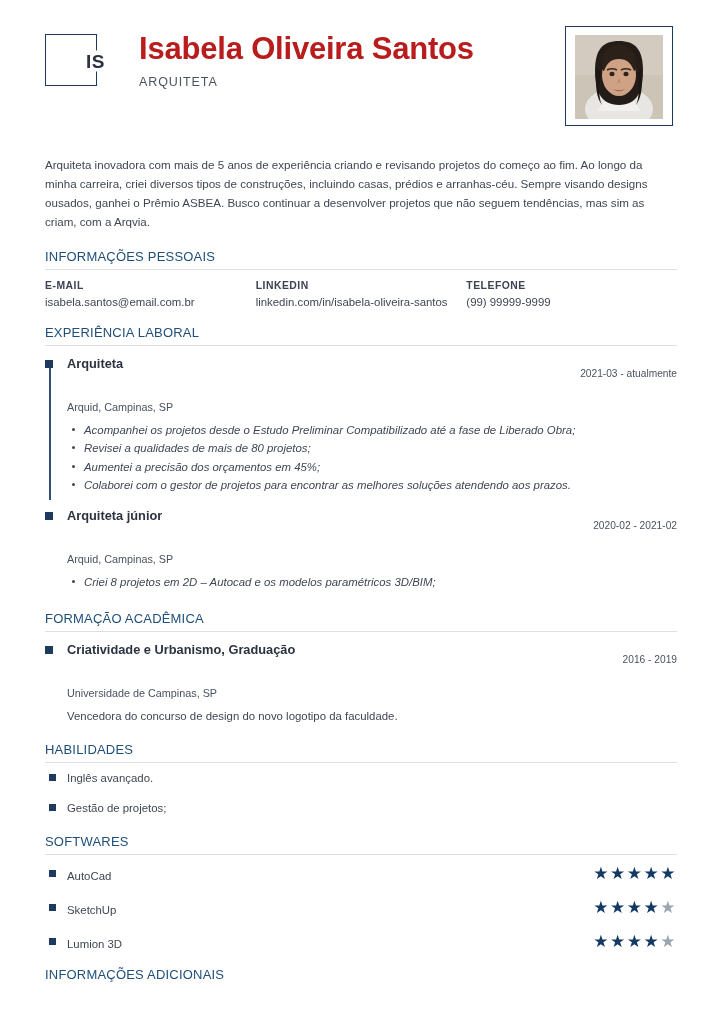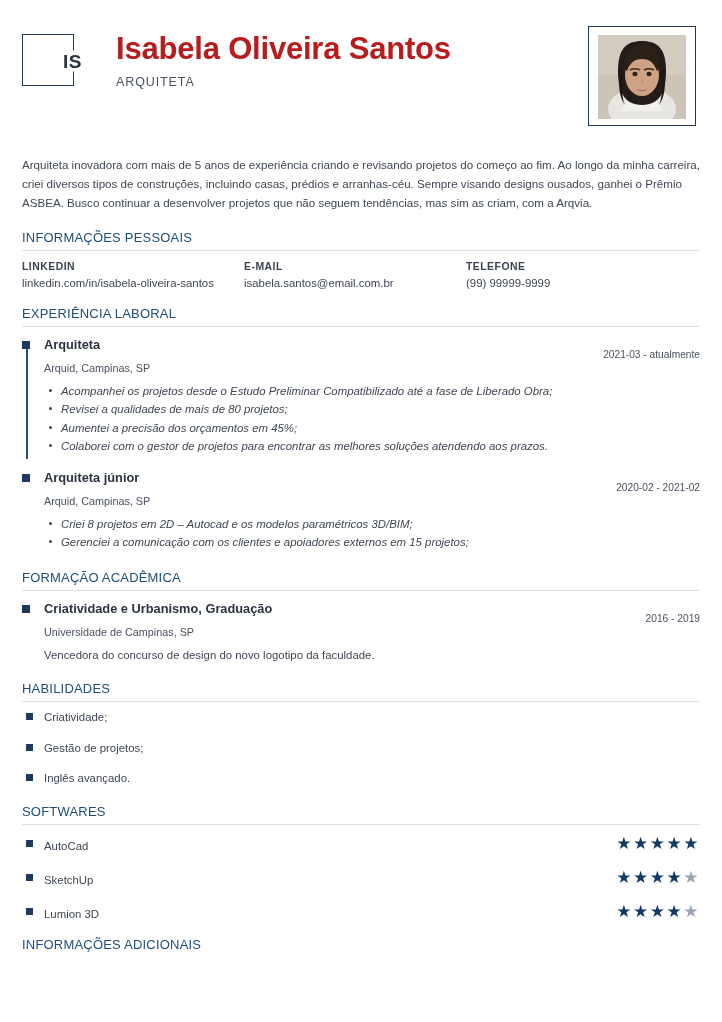--- a/index.html
+++ b/index.html
@@ -12,21 +12,21 @@
     height: 1022px;
     font-family: "Liberation Sans", sans-serif;
     color: #3b4250;
     -webkit-font-smoothing: antialiased;
   }
   .page {
     position: relative;
     width: 722px;
     height: 1022px;
     box-sizing: border-box;
-    padding: 0 22px;
+    padding: 0 45px;
     background: #ffffff;
     overflow: hidden;
   }
 
   
   .header {
     display: flex;
     align-items: flex-start;
     padding-top: 28px;
     height: 118px;
@@ -190,21 +190,21 @@
     color: #4a5260;
     white-space: nowrap;
     padding-left: 14px;
     padding-top: 12px;
     text-align: right;
     flex: 0 0 auto;
   }
   .entry-sub {
     font-size: 10.8px;
     color: #4a5260;
-    margin-top: 2px;
+    margin-top: 22px;
   }
   .entry-note {
     font-size: 11.4px;
     color: #3f4653;
     margin-top: 11px;
   }
   ul.bullets {
     margin: 8px 0 0 0;
     padding-left: 17px;
     list-style: none;
@@ -320,26 +320,26 @@
     </div>
   </div>
 
   <div class="summary">Arquiteta inovadora com mais de 5 anos de experiência criando e revisando projetos do começo ao fim. Ao longo da minha carreira, criei diversos tipos de construções, incluindo casas, prédios e arranhas-céu. Sempre visando designs ousados, ganhei o Prêmio ASBEA. Busco continuar a desenvolver projetos que não seguem tendências, mas sim as criam, com a Arqvia.</div>
 
   <div class="section">
     <div class="section-title">INFORMAÇÕES PESSOAIS</div>
     <div class="section-rule"></div>
     <div class="contact-row">
       <div class="contact-col">
+        <div class="contact-label">E-MAIL</div>
+        <div class="contact-value">isabela.santos@email.com.br</div>
+      </div>
+      <div class="contact-col">
         <div class="contact-label">LINKEDIN</div>
         <div class="contact-value">linkedin.com/in/isabela-oliveira-santos</div>
-      </div>
-      <div class="contact-col">
-        <div class="contact-label">E-MAIL</div>
-        <div class="contact-value">isabela.santos@email.com.br</div>
       </div>
       <div class="contact-col">
         <div class="contact-label">TELEFONE</div>
         <div class="contact-value">(99) 99999-9999</div>
       </div>
     </div>
   </div>
 
   <div class="section">
     <div class="section-title">EXPERIÊNCIA LABORAL</div>
@@ -364,21 +364,20 @@
 
       <div class="entry" style="margin-top:14px;">
         <div class="marker"></div>
         <div class="entry-head">
           <div class="entry-title">Arquiteta júnior</div>
           <div class="entry-date">2020-02  - 2021-02</div>
         </div>
         <div class="entry-sub">Arquid, Campinas, SP</div>
         <ul class="bullets">
           <li>Criei 8 projetos em 2D – Autocad e os modelos paramétricos 3D/BIM;</li>
-          <li>Gerenciei a comunicação com os clientes e apoiadores externos em 15 projetos;</li>
         </ul>
       </div>
     </div>
   </div>
 
   <div class="section" style="margin-top:19px;">
     <div class="section-title">FORMAÇÃO ACADÊMICA</div>
     <div class="section-rule"></div>
     <div class="timeline">
       <div class="entry">
@@ -390,23 +389,22 @@
         <div class="entry-sub">Universidade de Campinas, SP</div>
         <div class="entry-note">Vencedora do concurso de design do novo logotipo da faculdade.</div>
       </div>
     </div>
   </div>
 
   <div class="section" style="margin-top:20px;">
     <div class="section-title">HABILIDADES</div>
     <div class="section-rule"></div>
     <div class="sq-list">
-      <div class="sq-item">Criatividade;</div>
+      <div class="sq-item">Inglês avançado.</div>
       <div class="sq-item">Gestão de projetos;</div>
-      <div class="sq-item">Inglês avançado.</div>
     </div>
   </div>
 
   <div class="section" style="margin-top:7px;">
     <div class="section-title">SOFTWARES</div>
     <div class="section-rule"></div>
     <div>
       <div class="sw-item">
         <div class="sw-name">AutoCad</div>
         <div class="stars"><span class="star-on">★</span><span class="star-on">★</span><span class="star-on">★</span><span class="star-on">★</span><span class="star-on">★</span></div>

